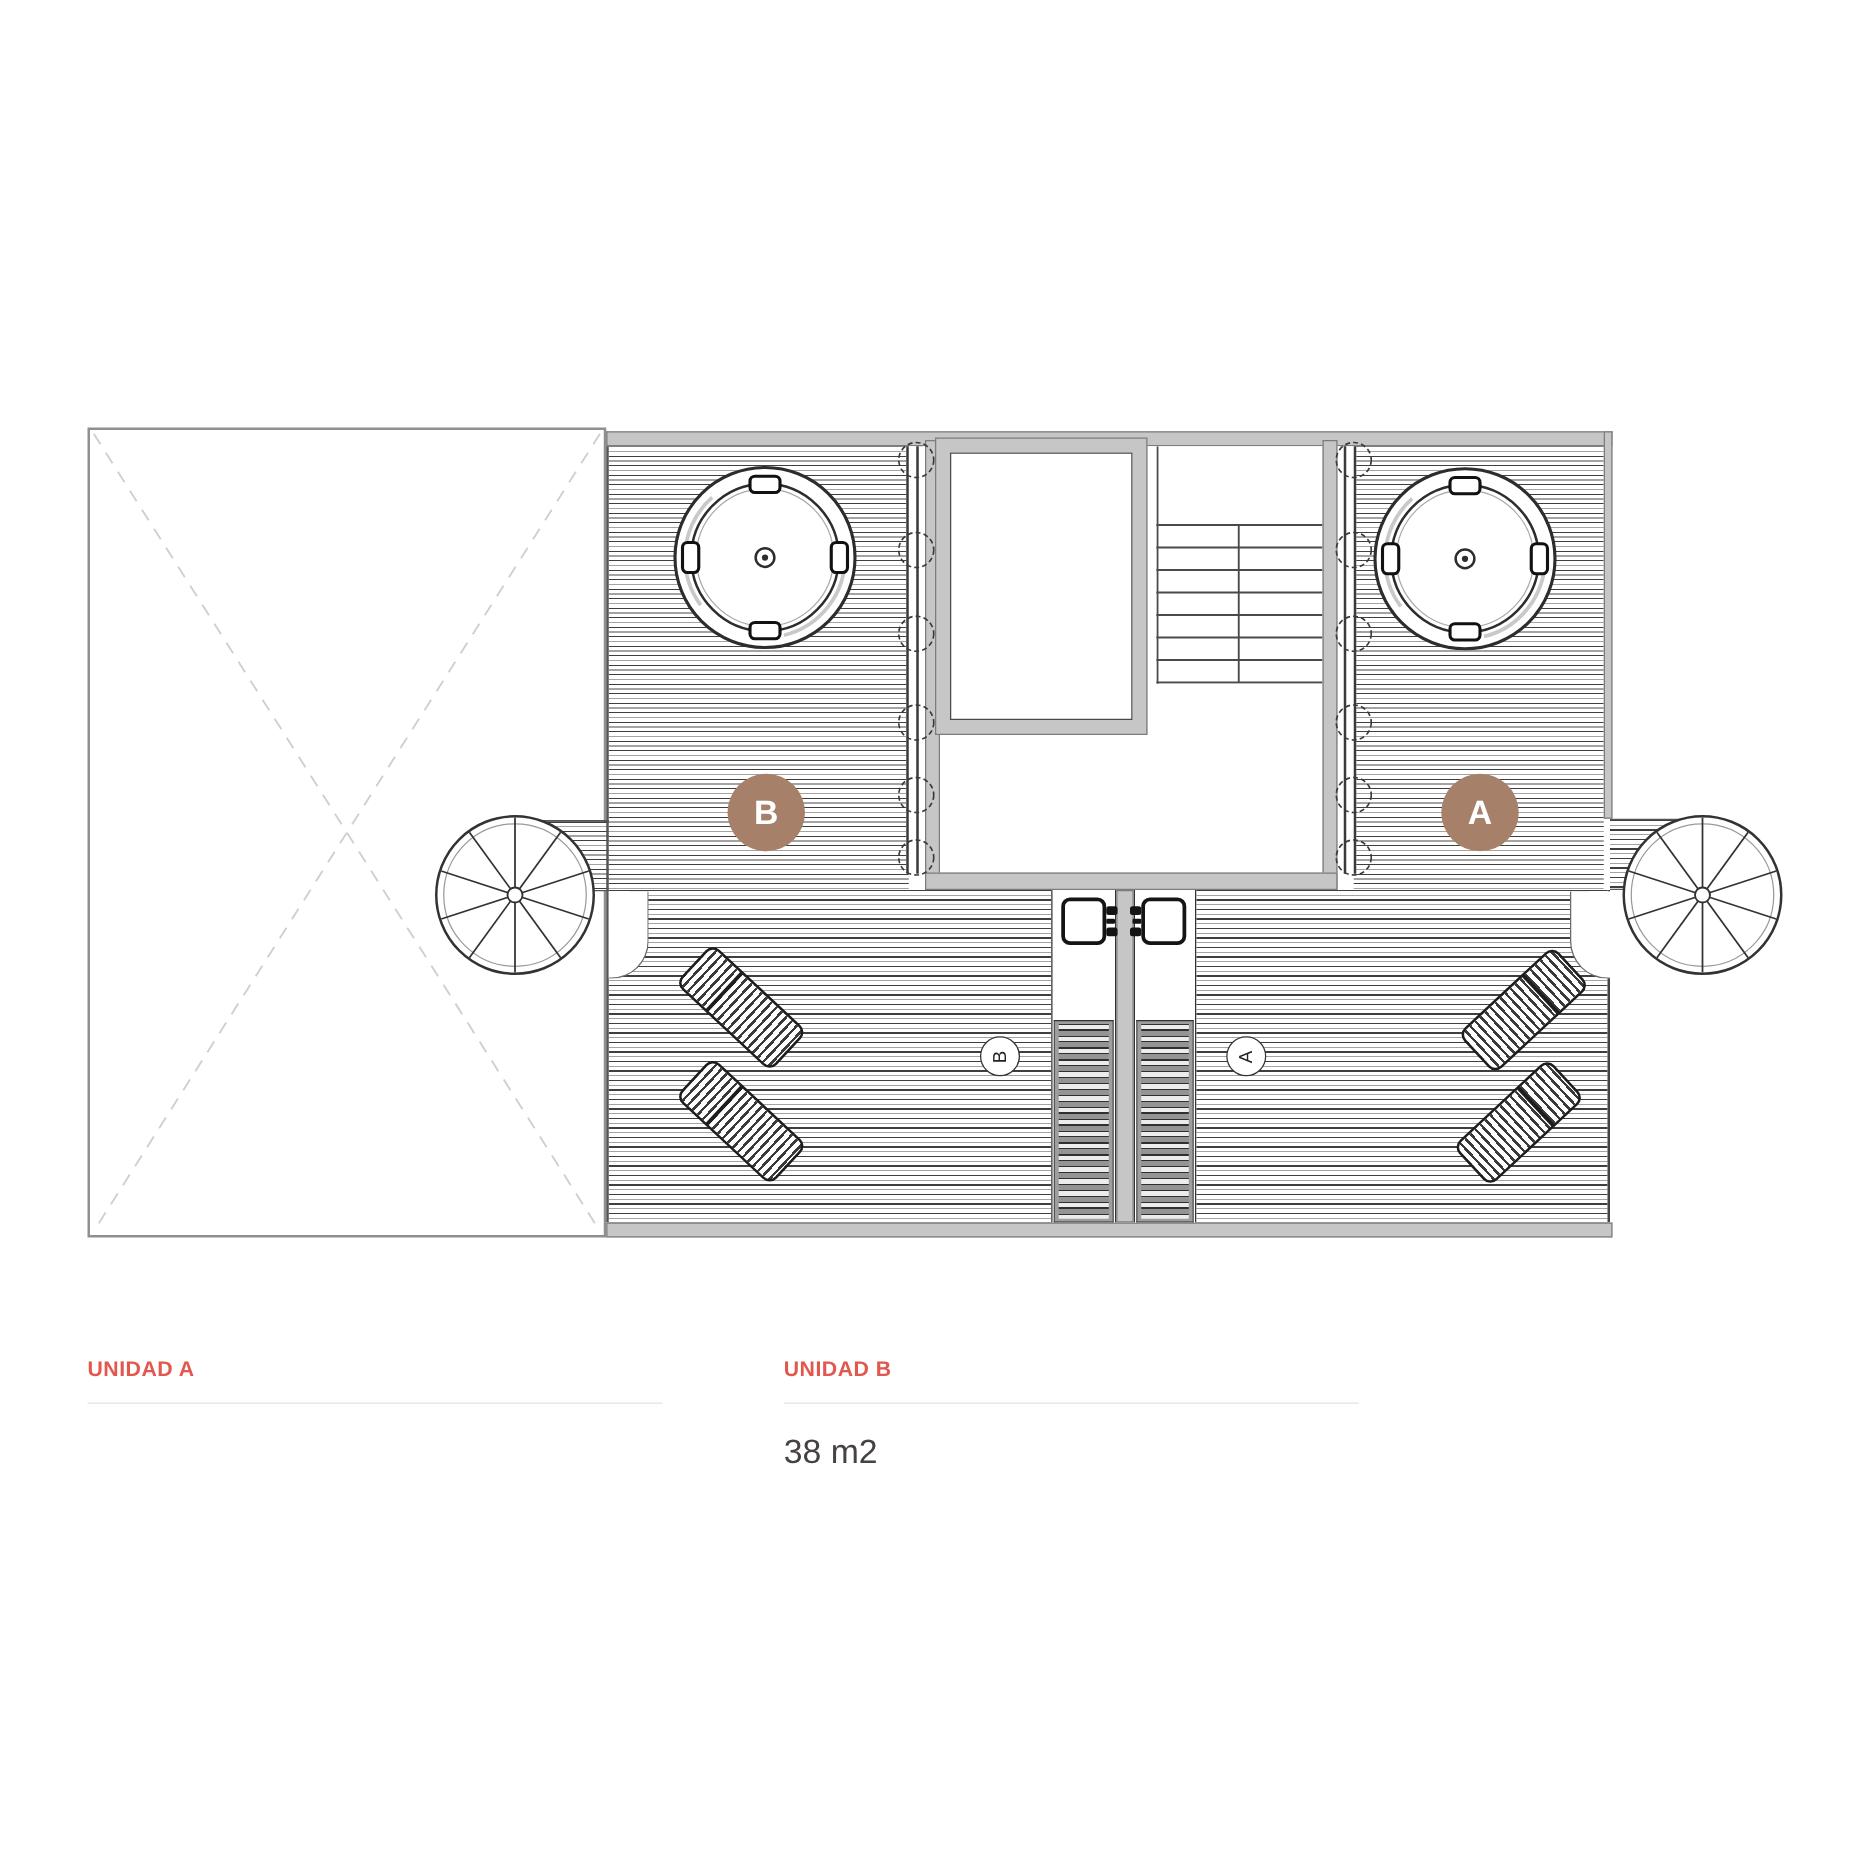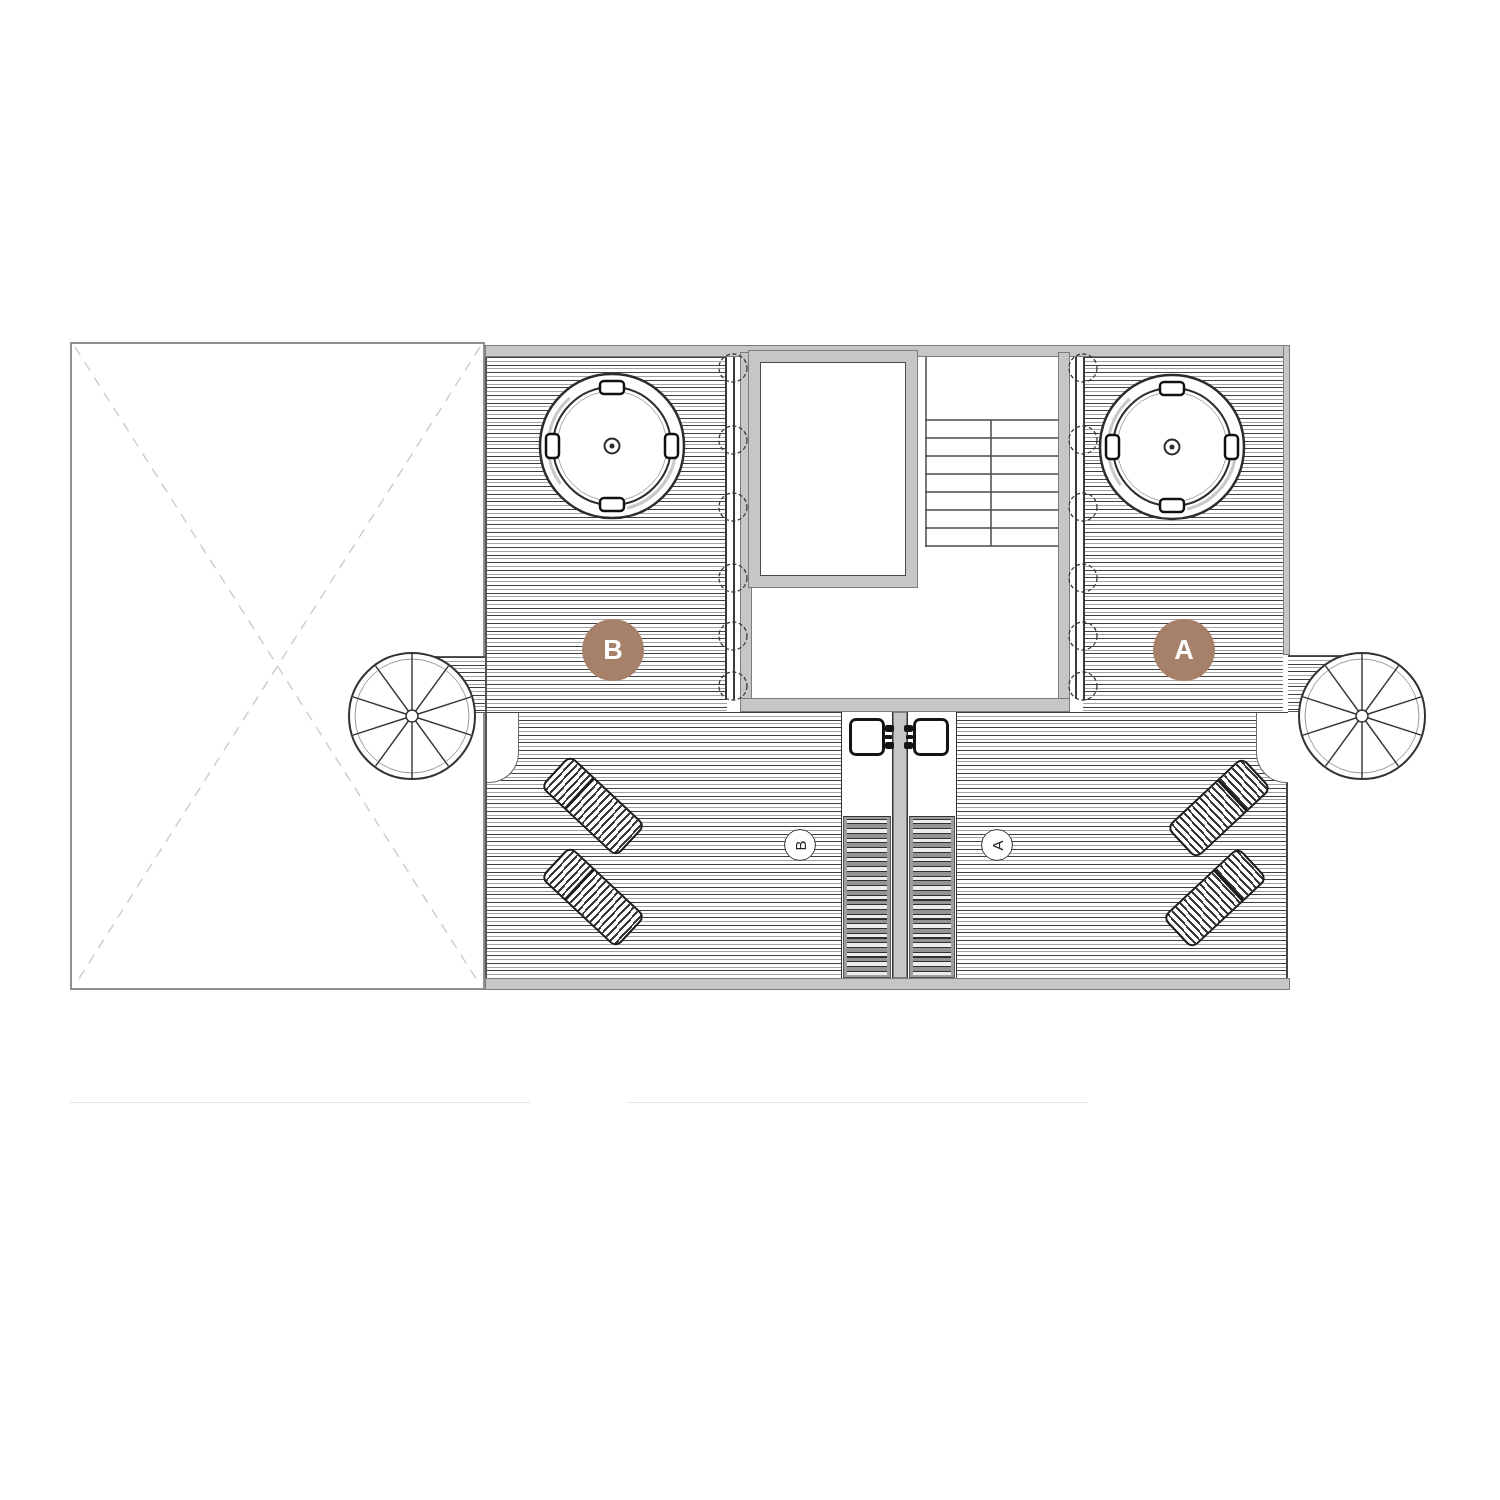--- a/index.html
+++ b/index.html
@@ -210,19 +210,22 @@
         <line x1="67" y1="67" x2="103.5" y2="16.8"></line>
       </g>
       <circle cx="67" cy="67" r="6" fill="#fff" stroke="#333" stroke-width="1.5"></circle>
     </svg>
 
     <div class="abs badge" style="left:512px;top:277px;">B</div>
     <div class="abs badge" style="left:1083px;top:277px;">A</div>
   </div>
 
   <div class="unit-info" style="left:70px;">
+    <div class="unit-name">UNIDAD A</div>
     <div class="unit-divider"></div>
   </div>
   <div class="unit-info" style="left:627px;">
+    <div class="unit-name">UNIDAD B</div>
     <div class="unit-divider"></div>
+    <div class="unit-area">38 m2</div>
   </div>
 
 </div>
 
 </body></html>

